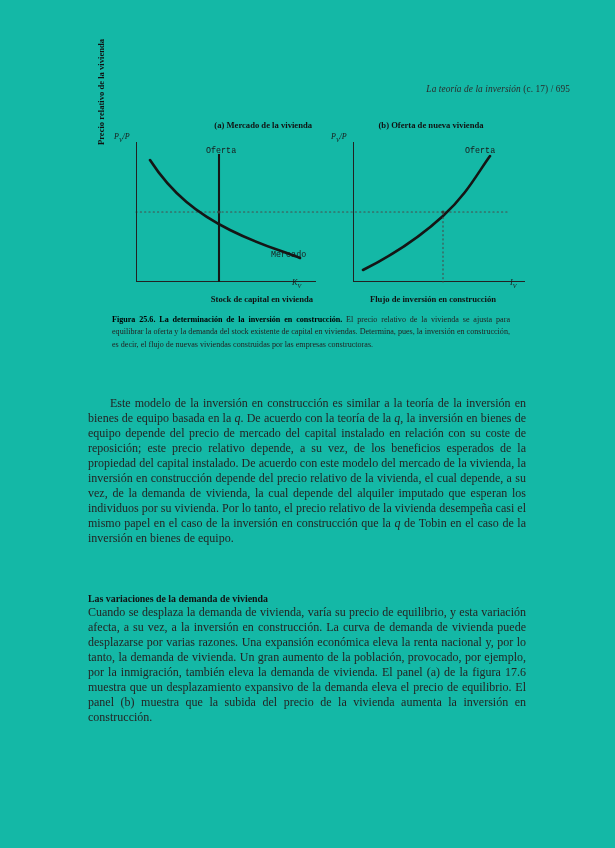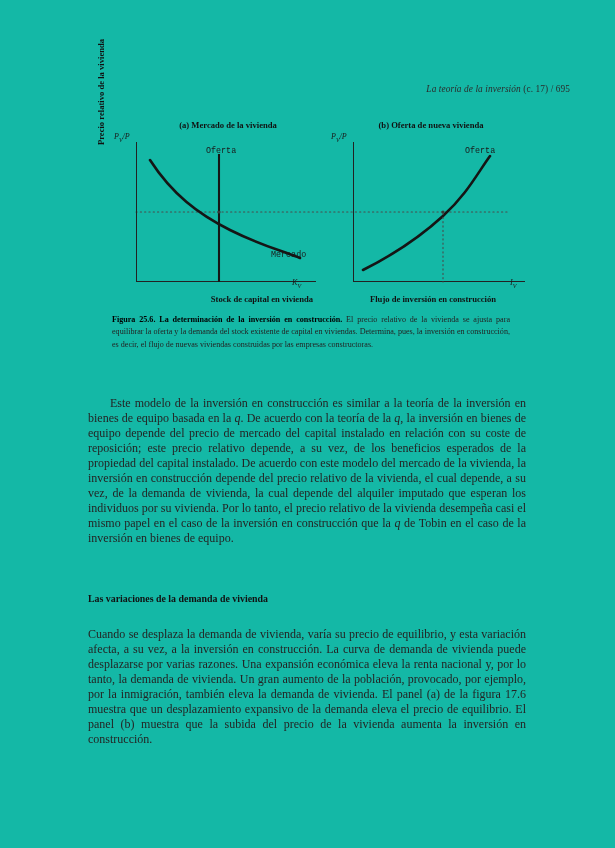--- a/index.html
+++ b/index.html
@@ -57,21 +57,21 @@
     position: absolute;
     top: 0;
     left: 0;
     width: 100%;
     text-align: center;
     font-size: 8.6px;
     font-weight: bold;
     color: #111;
     white-space: nowrap;
   }
-  .panel-a .panel-title { left: 26px; width: 200px; }
+  .panel-a .panel-title { left: 10px; width: 200px; text-align: right; }
   .panel-b .panel-title { left: -4px; width: 200px; }
 
   
   .axes {
     position: absolute;
     left: 34px;
     top: 22px;
     width: 180px;
     height: 140px;
     border-left: 1.1px solid #222;
@@ -161,21 +161,21 @@
   .body-text {
     position: absolute;
     left: 88px;
     width: 438px;
     font-size: 12px;
     line-height: 15.05px;
     text-align: justify;
     color: #242424;
   }
   .p1 { top: 396px; text-indent: 22px; }
-  .p2 { top: 627px; }
+  .p2 { top: 605px; }
 
   .section-heading {
     position: absolute;
     left: 88px;
     top: 593px;
     width: 438px;
     font-size: 9.9px;
     font-weight: bold;
     color: #111;
   }

